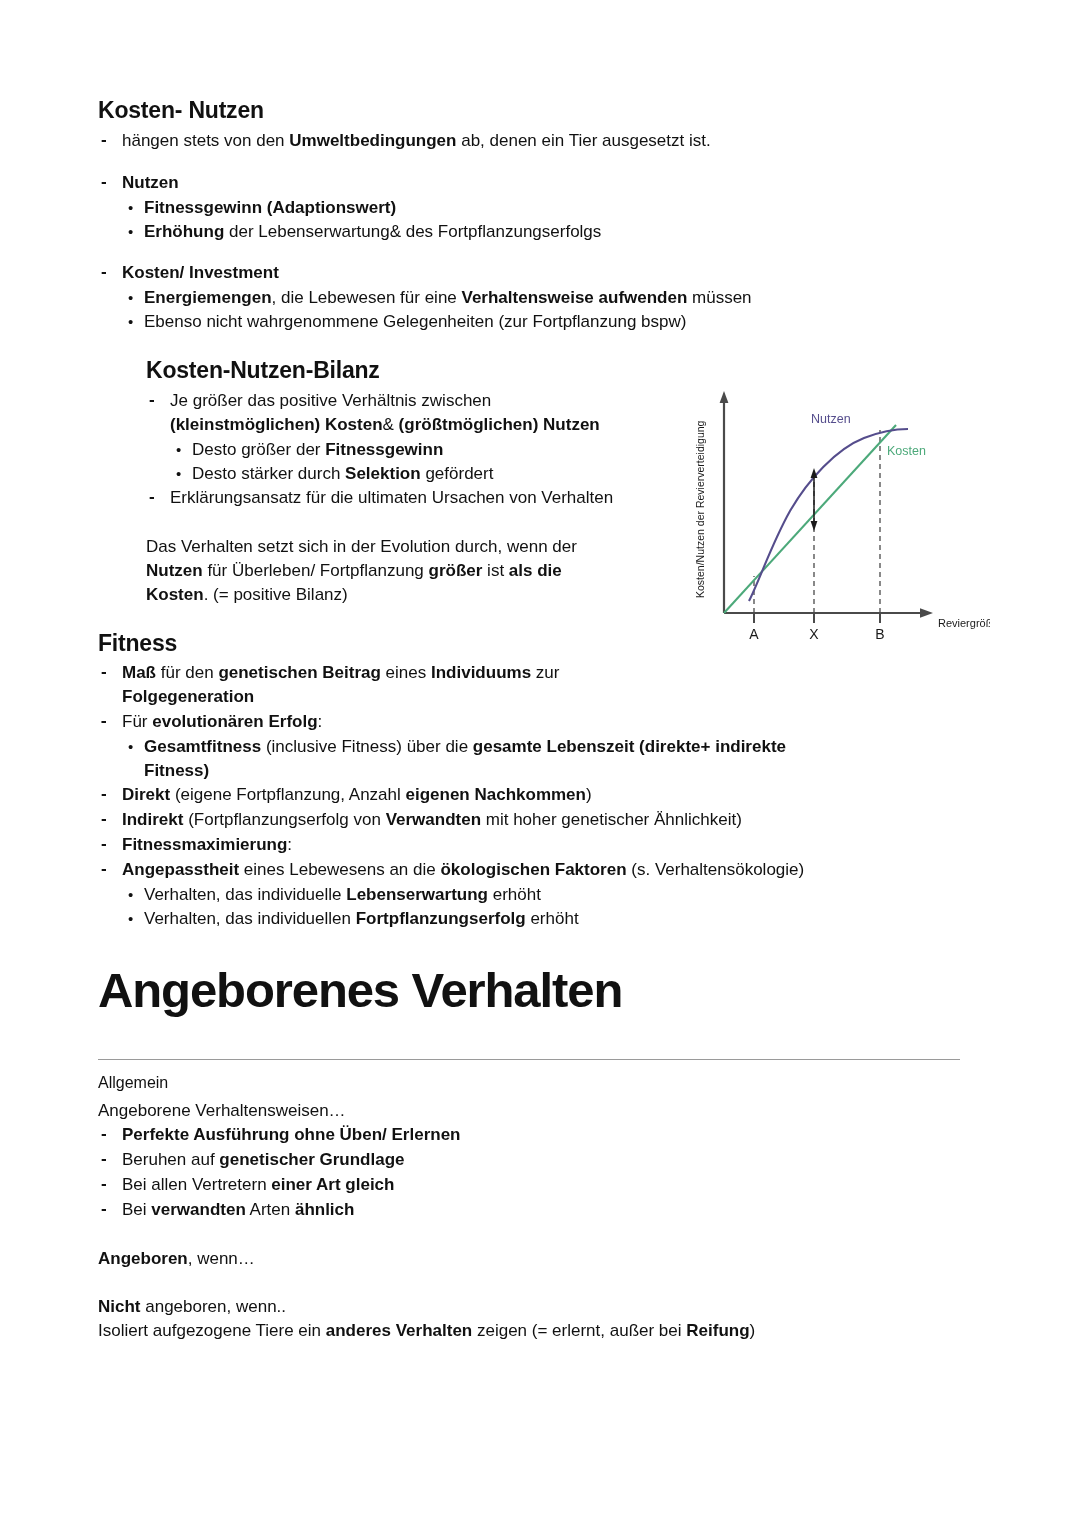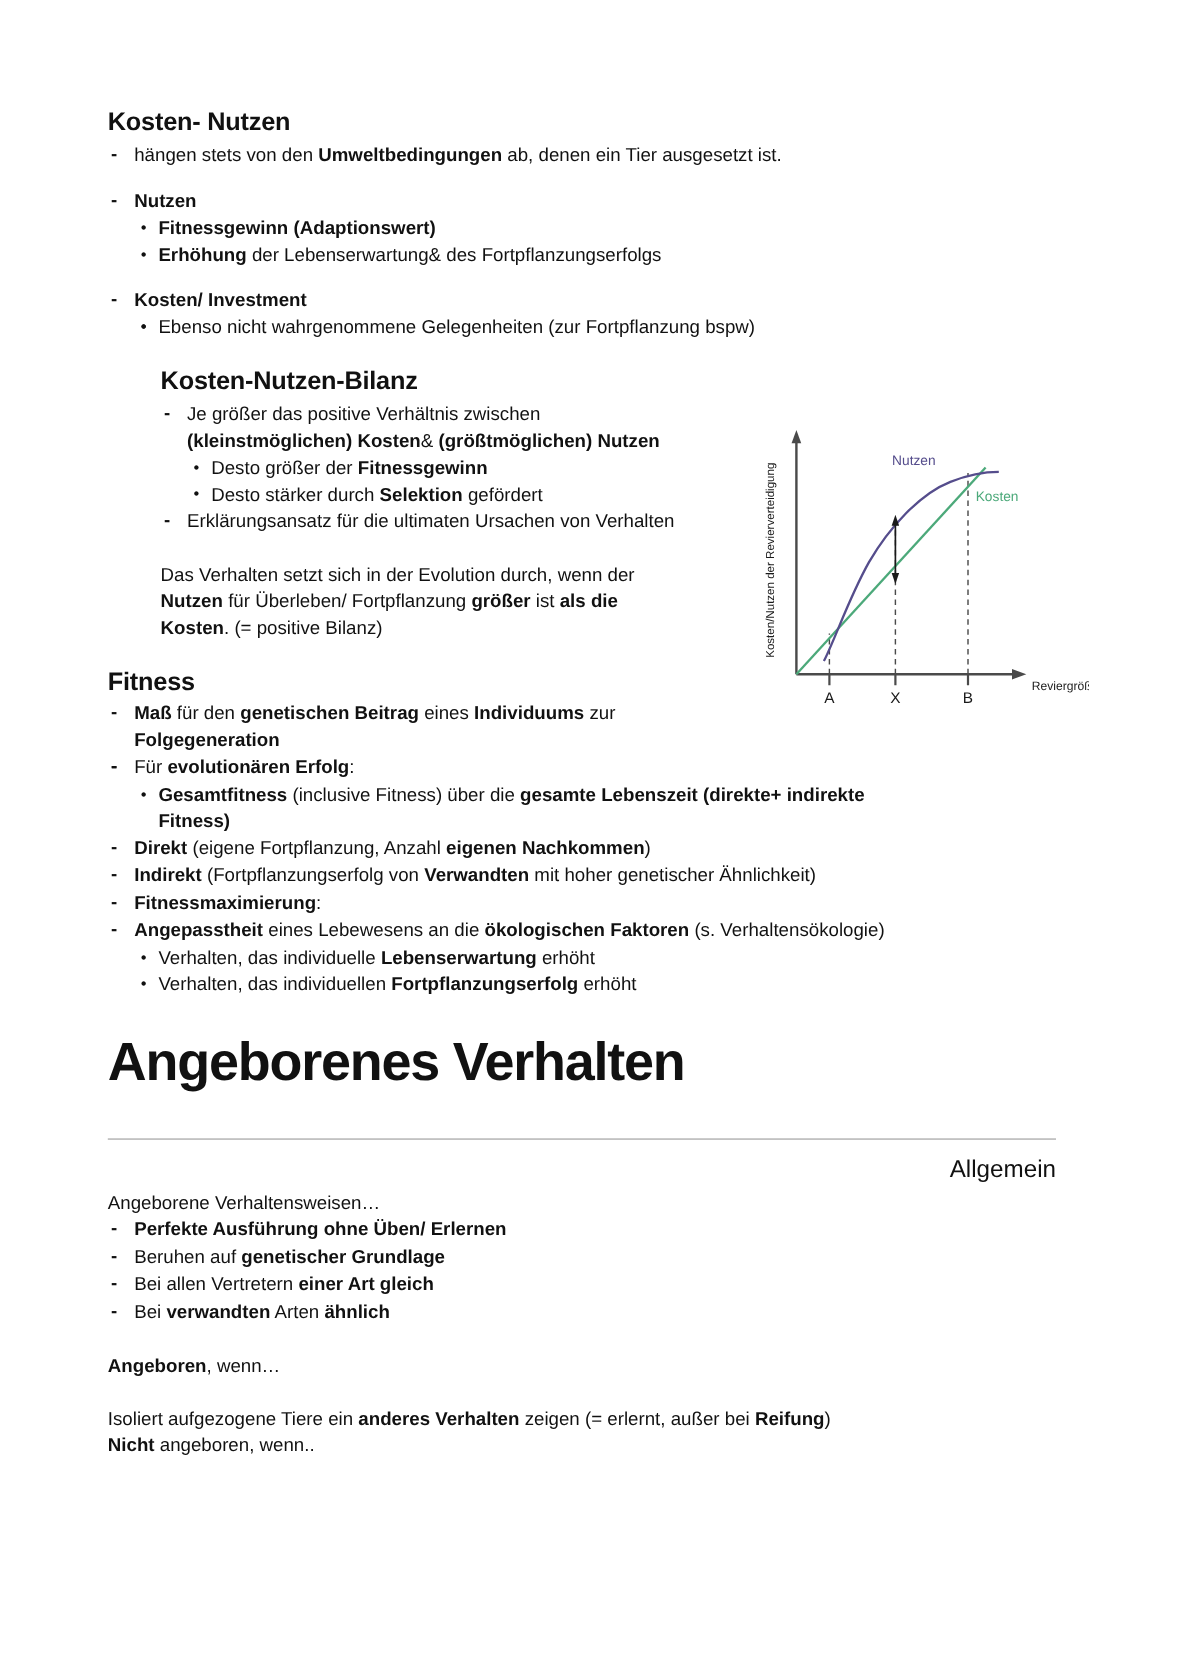--- a/index.html
+++ b/index.html
@@ -38,25 +38,24 @@
     line-height: 1.12;
   }
   h1.big-head {
     font-size: 49px;
     font-weight: bold;
     margin: 0;
     letter-spacing: -1.1px;
     line-height: 1.05;
   }
   h3.light-head {
-    font-size: 22px;
+    font-size: 16px;
     font-weight: normal;
     margin: 0 0 7px 0;
     line-height: 1.15;
-    text-align: right;
   }
 
   
   ul.dash, ul.dot {
     list-style: none;
     margin: 0;
     padding: 0;
   }
   ul.dash > li {
     position: relative;
@@ -160,20 +159,21 @@
 
       <ul class="dash">
         <li>
           <span class="mk">-</span>
           <span style="font-weight:bold">Kosten/ Investment</span>
         </li>
       </ul>
       <ul class="dot">
         <li>
           <span class="mk">•</span>
+          <span><b>Energiemengen</b>, die Lebewesen für eine <b>Verhaltensweise aufwenden</b> müssen</span>
         </li>
         <li>
           <span class="mk">•</span>
           <span>Ebenso nicht wahrgenommene Gelegenheiten (zur Fortpflanzung bspw)</span>
         </li>
       </ul>
     </section>
 
     <div class="gap-l"></div>
 
@@ -295,22 +295,22 @@
           <span>Bei <b>verwandten</b> Arten <b>ähnlich</b></span>
         </li>
       </ul>
 
       <div class="gap-l"></div>
 
       <p class="para"><b>Angeboren</b>, wenn…</p>
 
       <div class="gap-l"></div>
 
+      <p class="para"><b>Nicht</b> angeboren, wenn..</p>
       <p class="para">Isoliert aufgezogene Tiere ein <b>anderes Verhalten</b> zeigen (= erlernt, außer bei <b>Reifung</b>)</p>
-      <p class="para"><b>Nicht</b> angeboren, wenn..</p>
     </section>
 
   </div>
 
   <div class="figure">
     <svg width="300" height="260" viewBox="0 0 300 260">
 
       <text x="14" y="215" transform="rotate(-90 14 215)" font-family="Liberation Sans, sans-serif" font-size="10.5" fill="#1a1a1a">Kosten/Nutzen der Revierverteidigung</text>
 
       <g>

